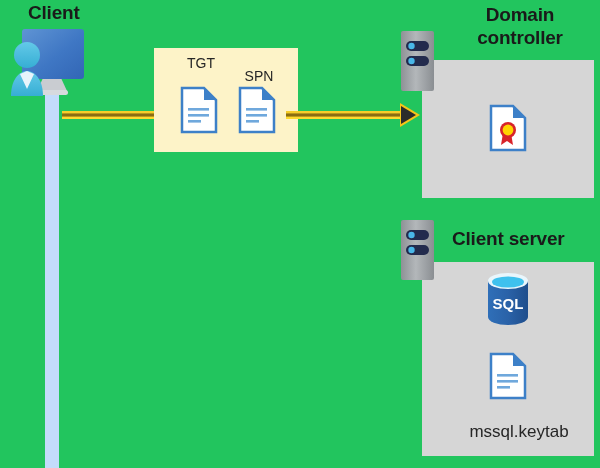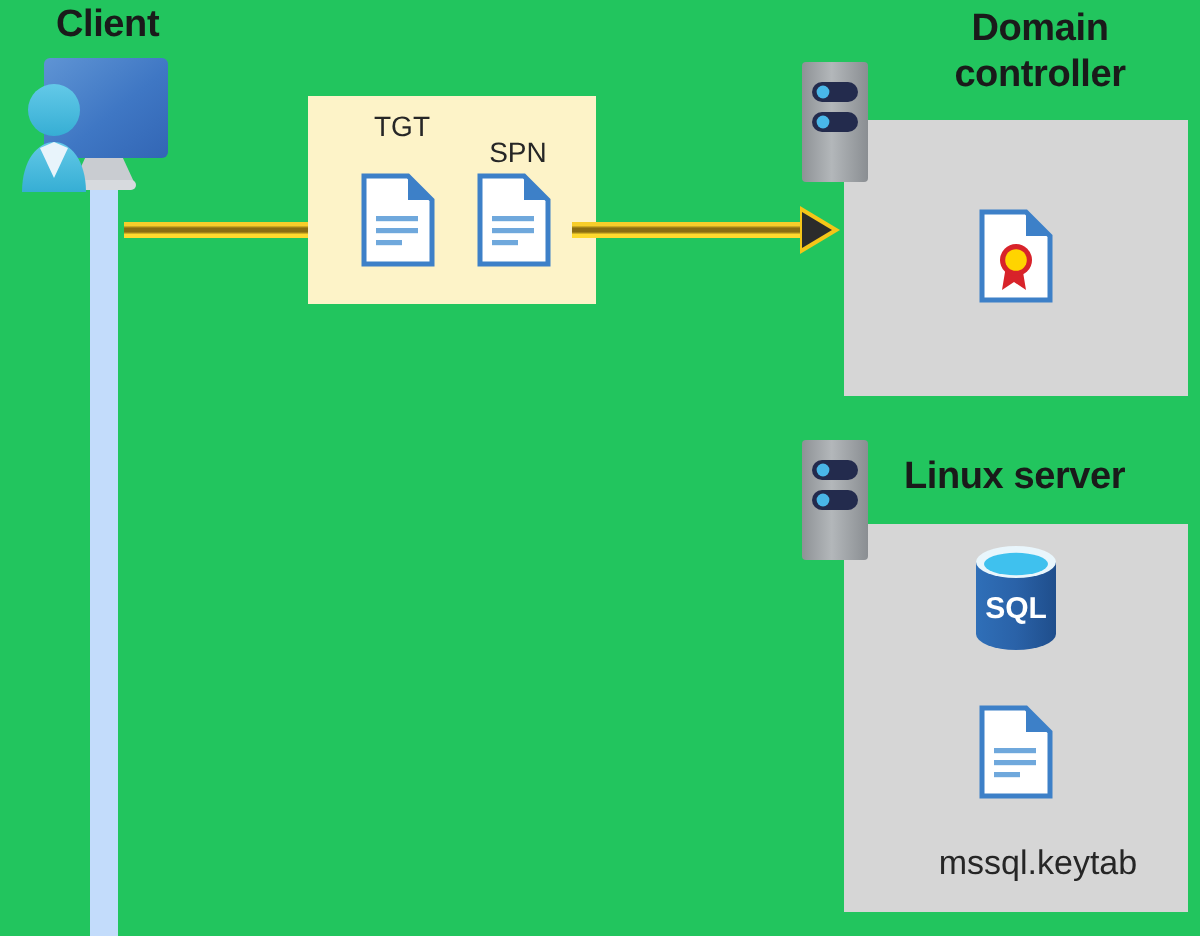--- a/index.html
+++ b/index.html
@@ -227,21 +227,21 @@
       <path d="M2 2 h22 l12 12 v32 h-34 z" fill="#ffffff" stroke="#3d80c8" stroke-width="2.5"></path>
       <path d="M24 2 l12 12 h-12 z" fill="#3d80c8"></path>
       <path d="M14 29 l-2 12 l6 -4 l6 4 l-2 -12 z" fill="#d8232a"></path>
       <circle cx="19" cy="26" r="8" fill="#d8232a"></circle>
       <circle cx="19" cy="26" r="5.4" fill="#ffd400"></circle>
     </svg>
   </div>
 
   <div class="abs gray-box linux-box"></div>
 
-  <div class="abs title title-linux">Linux server</div>
+  <div class="abs title title-linux">Client server</div>
 
   <div class="abs rack rack-linux">
     <svg width="35" height="62" viewBox="0 0 35 62" xmlns="http://www.w3.org/2000/svg">
       <rect x="1" y="1" width="33" height="60" rx="2" fill="url(#rackGrad)"></rect>
       <rect x="6" y="11" width="23" height="10" rx="5" fill="#232b4d"></rect>
       <circle cx="11.5" cy="16" r="3.2" fill="#49b7e8"></circle>
       <rect x="6" y="26" width="23" height="10" rx="5" fill="#232b4d"></rect>
       <circle cx="11.5" cy="31" r="3.2" fill="#49b7e8"></circle>
     </svg>
   </div>

